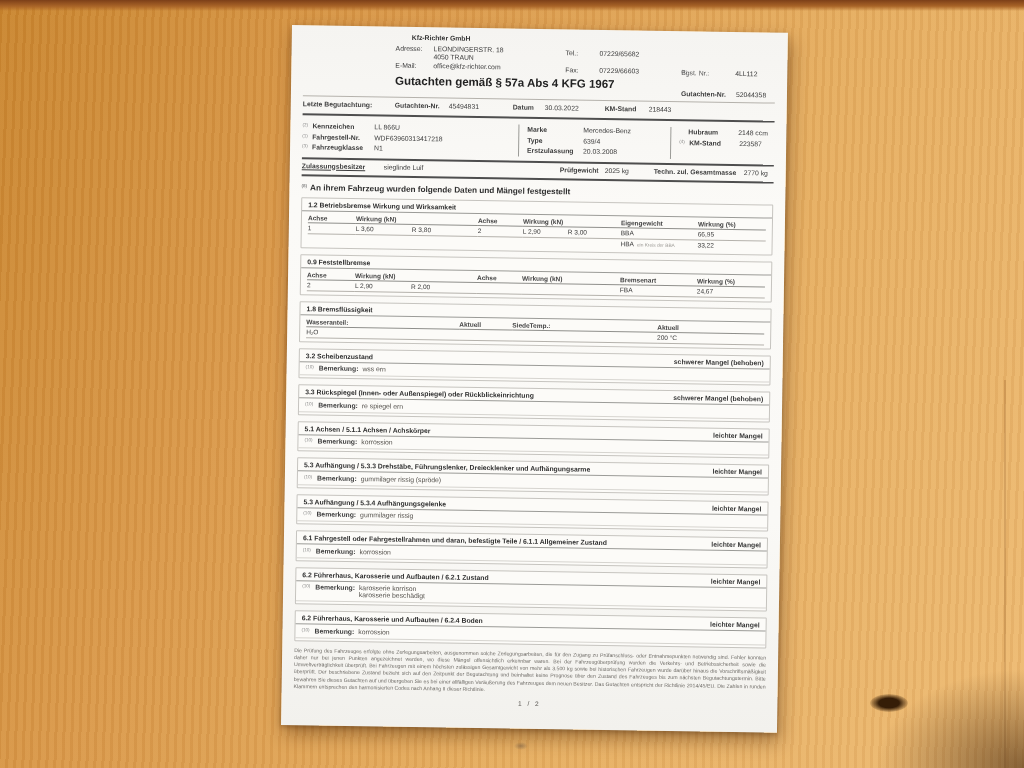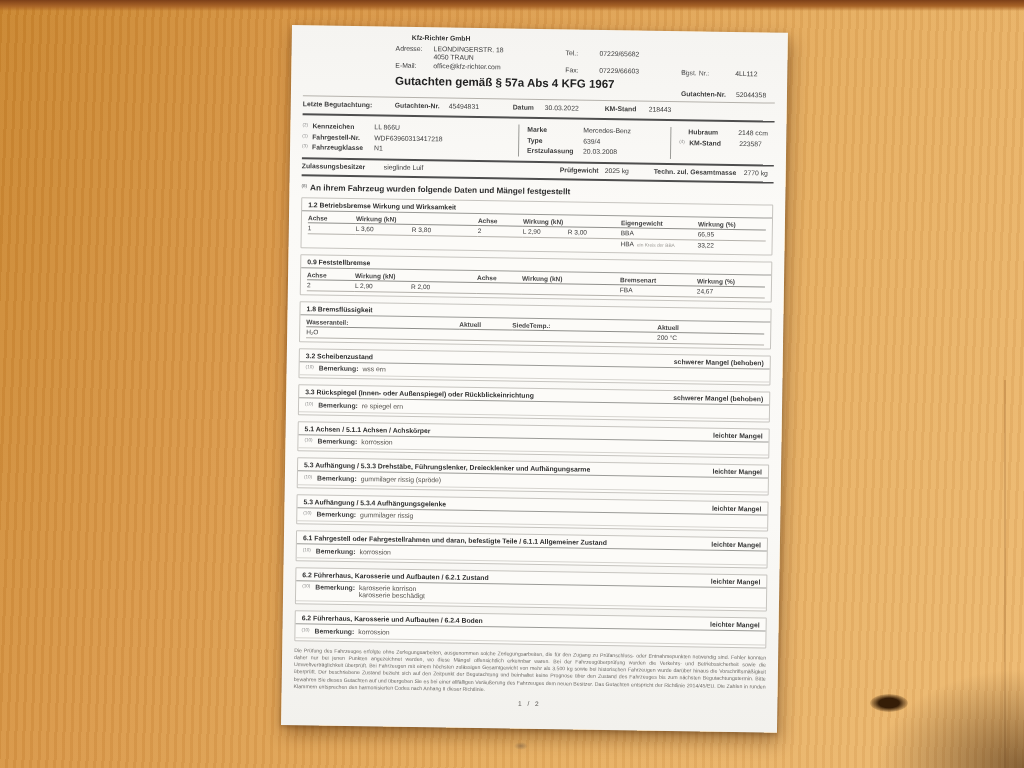--- a/index.html
+++ b/index.html
@@ -63,21 +63,21 @@
   .veh .col{padding-right:4px;}
   .veh .col+.col{border-left:1px solid #9b9b97;padding-left:8px;}
   .vrow{display:flex;line-height:1.55;}
   .vrow .vl{width:62px;font-weight:bold;flex:0 0 auto;}
   .vrow .vl2{width:56px;}
   .vrow .vl3{width:50px;}
   .vrow .vs{width:9px;flex:0 0 auto;}
 
   .owner{position:relative;height:15px;border-bottom:2px solid #4e4e4e;}
   .owner span{position:absolute;top:3px;white-space:nowrap;}
-  .o0{left:0;font-weight:bold;}
+  .o0{left:0;font-weight:bold;text-decoration:underline;}
   .o1{left:82px;}
   .o2{left:258px;font-weight:bold;}
   .o3{left:303px;}
   .o4{left:352px;font-weight:bold;}
   .o5{left:442px;}
 
   .findings{margin:7px 0 5px;font-size:8.2px;font-weight:bold;color:#2e2e2e;}
 
   .sec{border:1px solid #c6c4bf;background:#fcfbf8;margin-bottom:6px;border-radius:1px;}
   .sec-title{display:flex;justify-content:space-between;align-items:flex-end;

